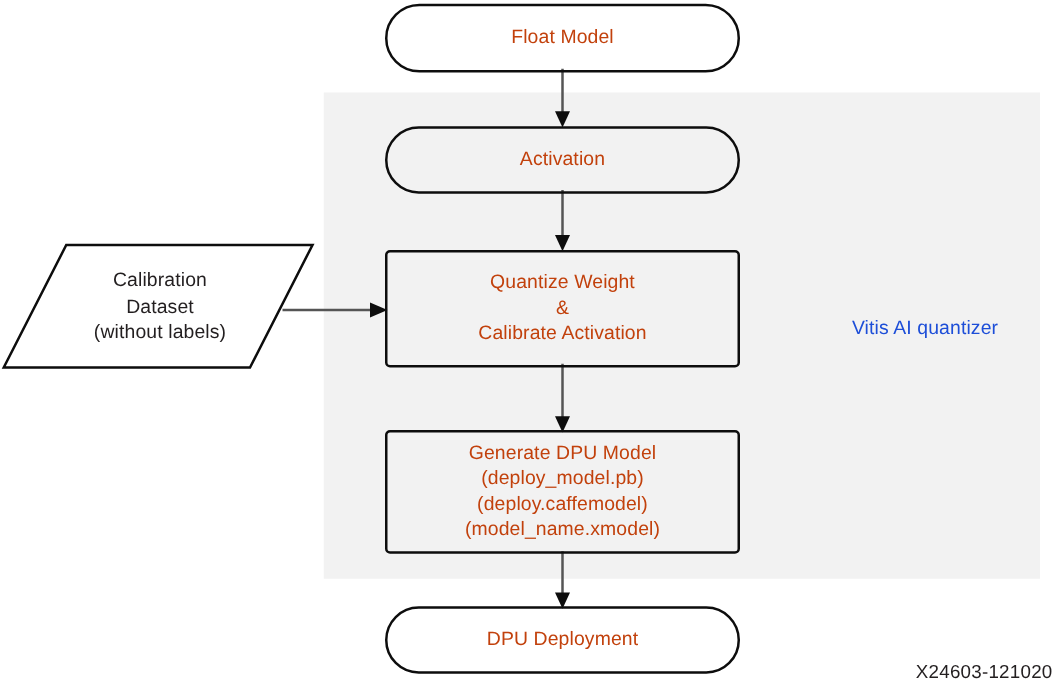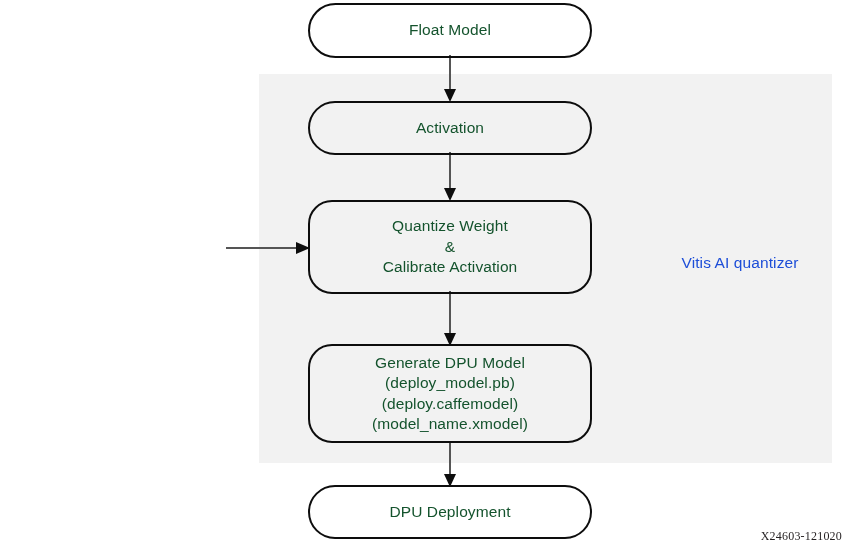--- a/index.html
+++ b/index.html
@@ -39,26 +39,26 @@
   .node {
     position: absolute;
     box-sizing: border-box;
     border: 2px solid #0d0d0d;
     background: transparent;
     display: flex;
     align-items: center;
     justify-content: center;
     text-align: center;
     font-size: 15.5px;
-    color: #14532d;
+    color: #c2410c;
     line-height: 1.32;
     letter-spacing: 0.1px;
   }
   .node.stadium { border-radius: 999px; }
-  .node.roundrect { border-radius: 24px; }
+  .node.roundrect { border-radius: 4px; }
   .node-label { display: block; white-space: pre-line; }
 
   .parallelogram-wrap {
     position: absolute;
     left: 0px;
     top: 193px;
     width: 256px;
     height: 106px;
   }
   .parallelogram-wrap svg { display: block; }
@@ -81,24 +81,24 @@
 
   .connector {
     position: absolute;
   }
   .connector svg { display: block; overflow: visible; }
 
   .watermark {
     position: absolute;
     right: 8px;
     top: 529px;
-    font-size: 12px;
+    font-size: 15px;
     color: #231f20;
     letter-spacing: 0.2px;
-    font-family: Liberation Serif, serif;
+    font-family: Liberation Sans, sans-serif;
   }
 </style>
 </head>
 <body>
 
 <div id="canvas">
 
   <div class="region-band"></div>
 
   <div class="connector" style="left:440px; top:55px; width:20px; height:48px;">
@@ -154,18 +154,26 @@
     <span class="node-label">Generate DPU Model
 (deploy_model.pb)
 (deploy.caffemodel)
 (model_name.xmodel)</span>
   </div>
 
   <div class="node stadium" style="left:308px; top:485px; width:284px; height:54px;">
     <span class="node-label">DPU Deployment</span>
   </div>
 
+  <div class="parallelogram-wrap">
+    <svg width="256" height="106" viewBox="0 0 256 106">
+      <polygon points="53,3 250,3 200,101 3,101" fill="#ffffff" stroke="#0d0d0d" stroke-width="2"></polygon>
+    </svg>
+    <div class="parallelogram-text">Calibration
+Dataset
+(without labels)</div>
+  </div>
 
   <div class="region-label">Vitis AI quantizer</div>
 
   <div class="watermark">X24603-121020</div>
 
 </div>
 
 </body></html>

